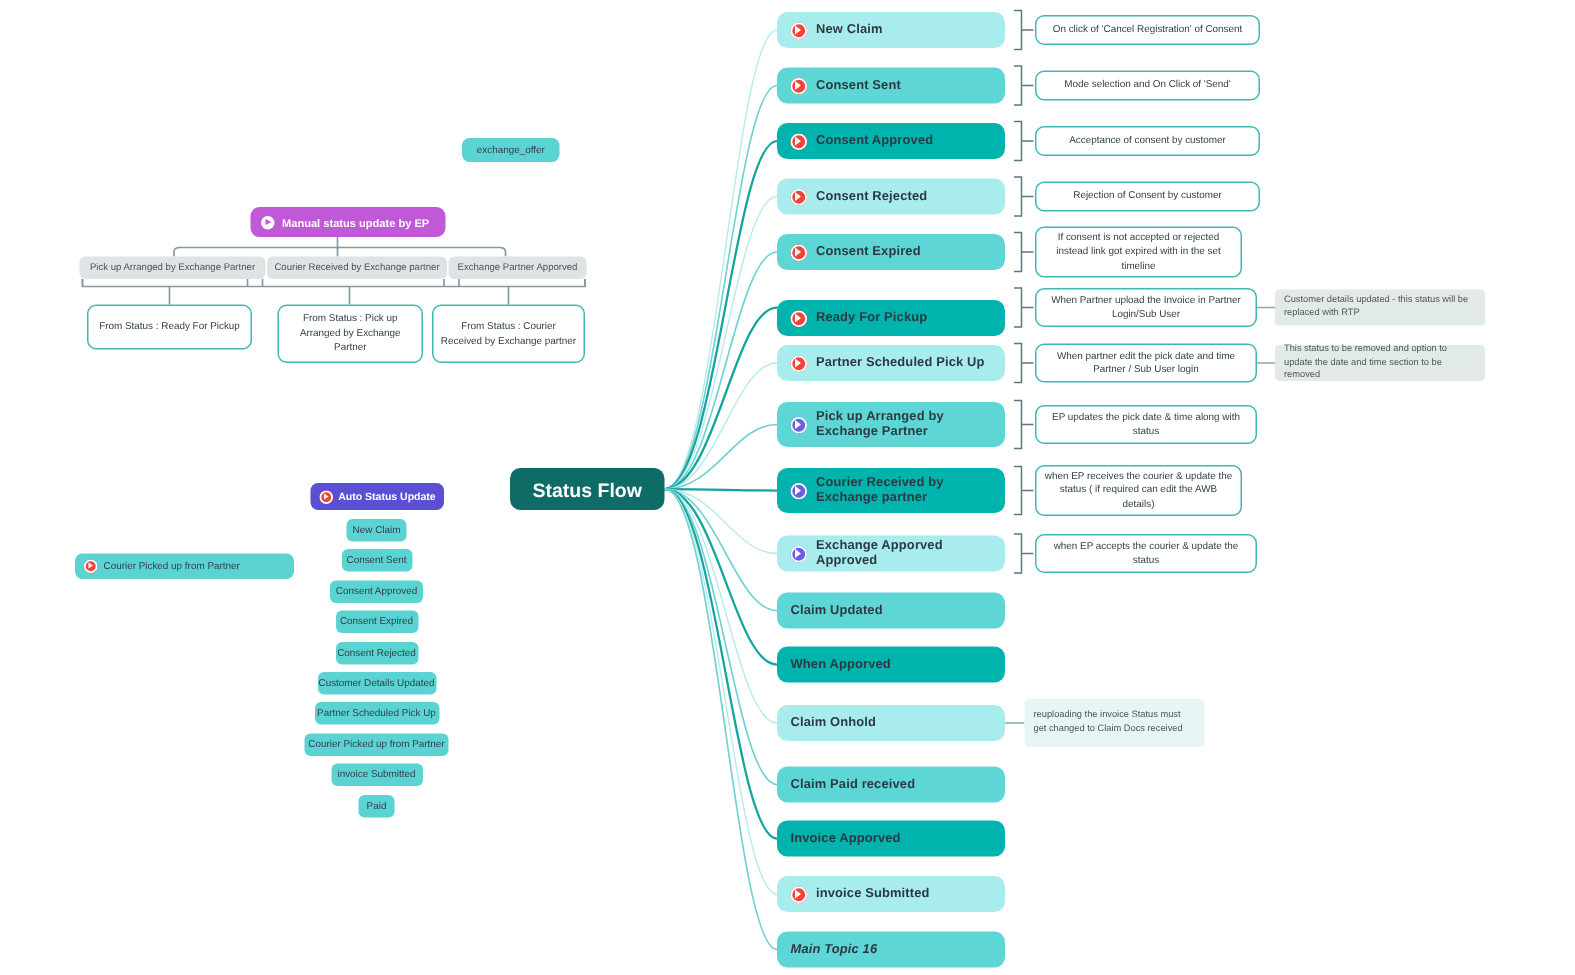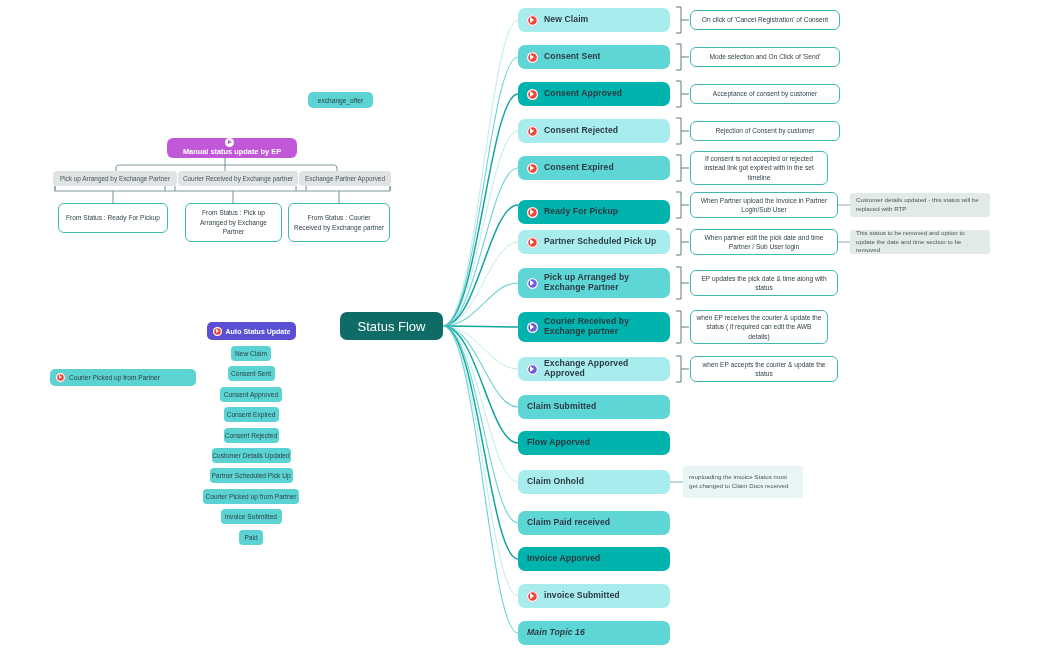--- a/index.html
+++ b/index.html
@@ -49,21 +49,21 @@
     border-top:3px solid transparent;
     border-bottom:3px solid transparent;
   }
   .dot.ring{box-shadow:0 0 0 1.2px #ffffff inset;}
 
   
   #center-node{
     position:absolute;left:340px;top:312px;width:103px;height:28px;
     background:#0f6b66;color:#fff;border-radius:7px;
     display:flex;align-items:center;justify-content:center;
-    font-size:13px;font-weight:normal;
+    font-size:13px;font-weight:bold;
   }
 
   
   .note{
     position:absolute;box-sizing:border-box;
     border:1px solid #3fb8b4;border-radius:6px;background:#ffffff;
     display:flex;align-items:center;justify-content:center;text-align:center;
     font-size:6.6px;line-height:1.38;color:#33424a;
     padding:2px 5px;
   }
@@ -81,21 +81,21 @@
     display:flex;align-items:center;
     font-size:6.2px;line-height:1.45;color:#4a565c;
     padding:3px 6px;text-align:left;
   }
 
   
   #manual-head{
     position:absolute;left:167px;top:138px;width:116px;height:20px;
     background:#c158d8;border-radius:6px;color:#ffffff;
     display:flex;align-items:center;padding:0 7px;
-    font-size:7.4px;font-weight:bold;flex-direction:column;
+    font-size:7.4px;font-weight:bold;
   }
   #manual-head .dot{width:9px;height:9px;background:#ffffff;margin-right:5px;}
   #manual-head .dot::after{border-left-color:#c158d8;border-top-width:2.5px;border-bottom-width:2.5px;left:3px;top:2px;}
 
   .greychip{
     position:absolute;box-sizing:border-box;height:15px;
     background:#dfe3e4;border-radius:4px;
     display:flex;align-items:center;justify-content:center;
     font-size:6.4px;color:#46555d;
   }
@@ -230,24 +230,24 @@
       </div>
       <div class="node status h2 tone-dark" style="top: 312px;">
         <span class="dot ring purple"></span>
         <span class="lbl">Courier Received by Exchange partner</span>
       </div>
       <div class="node status h1 tone-light" style="top: 357px;">
         <span class="dot ring purple"></span>
         <span class="lbl">Exchange Apporved Approved</span>
       </div>
       <div class="node status h1 tone-mid" style="top: 395px;">
-        <span class="lbl">Claim Submitted</span>
+        <span class="lbl">Claim Updated</span>
       </div>
       <div class="node status h1 tone-dark" style="top: 431px;">
-        <span class="lbl">Flow Apporved</span>
+        <span class="lbl">When Apporved</span>
       </div>
       <div class="node status h1 tone-light" style="top: 470px;">
         <span class="lbl">Claim Onhold</span>
       </div>
       <div class="node status h1 tone-mid" style="top: 511px;">
         <span class="lbl">Claim Paid received</span>
       </div>
       <div class="node status h1 tone-dark" style="top: 547px;">
         <span class="lbl">Invoice Apporved</span>
       </div>

